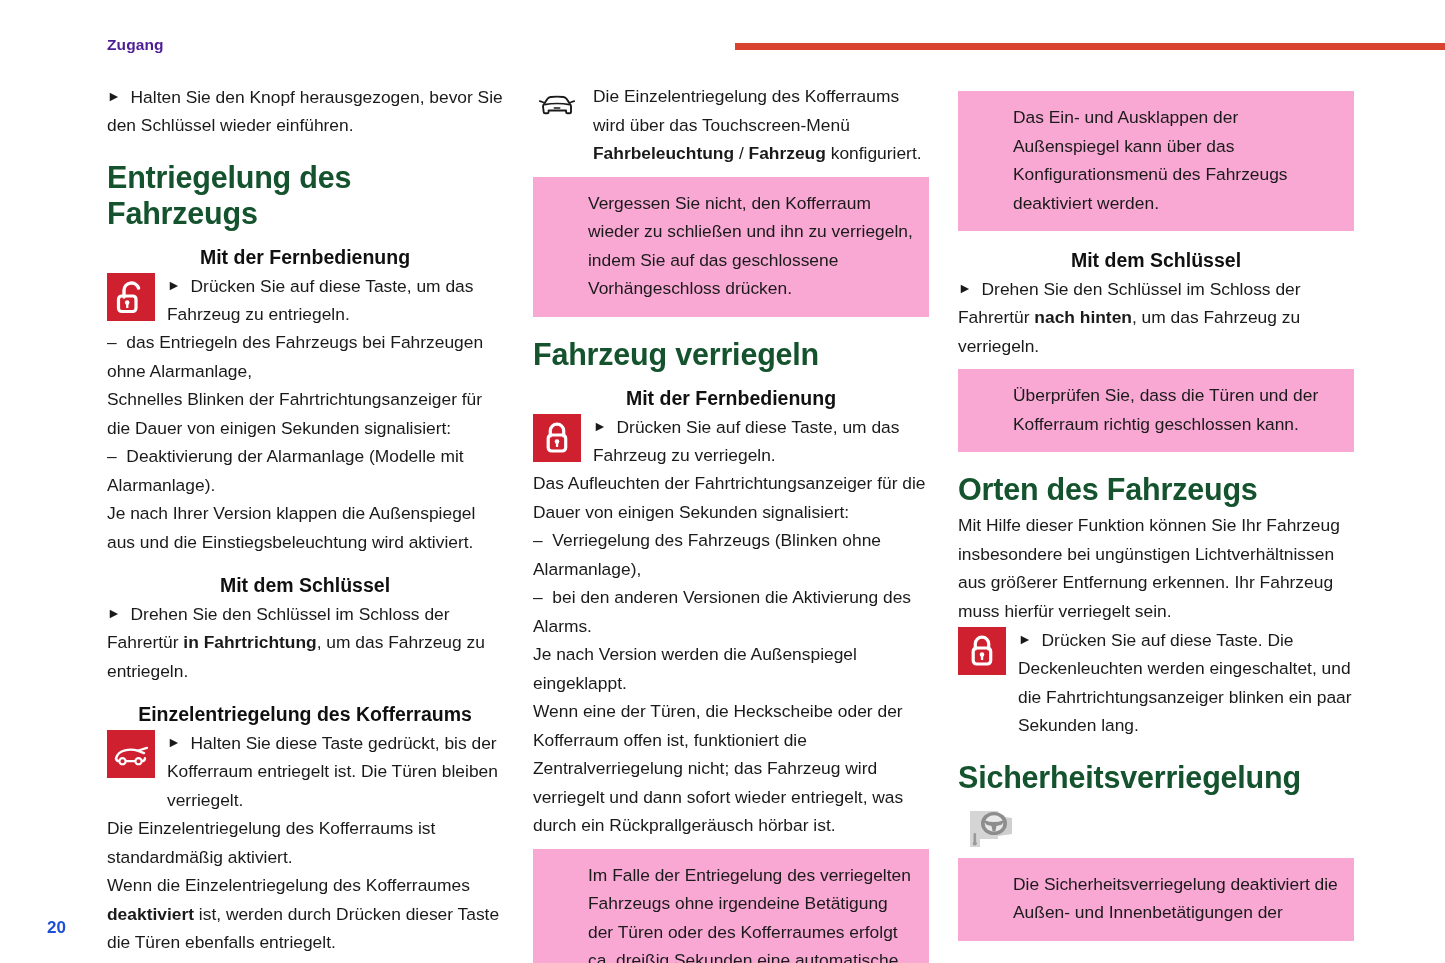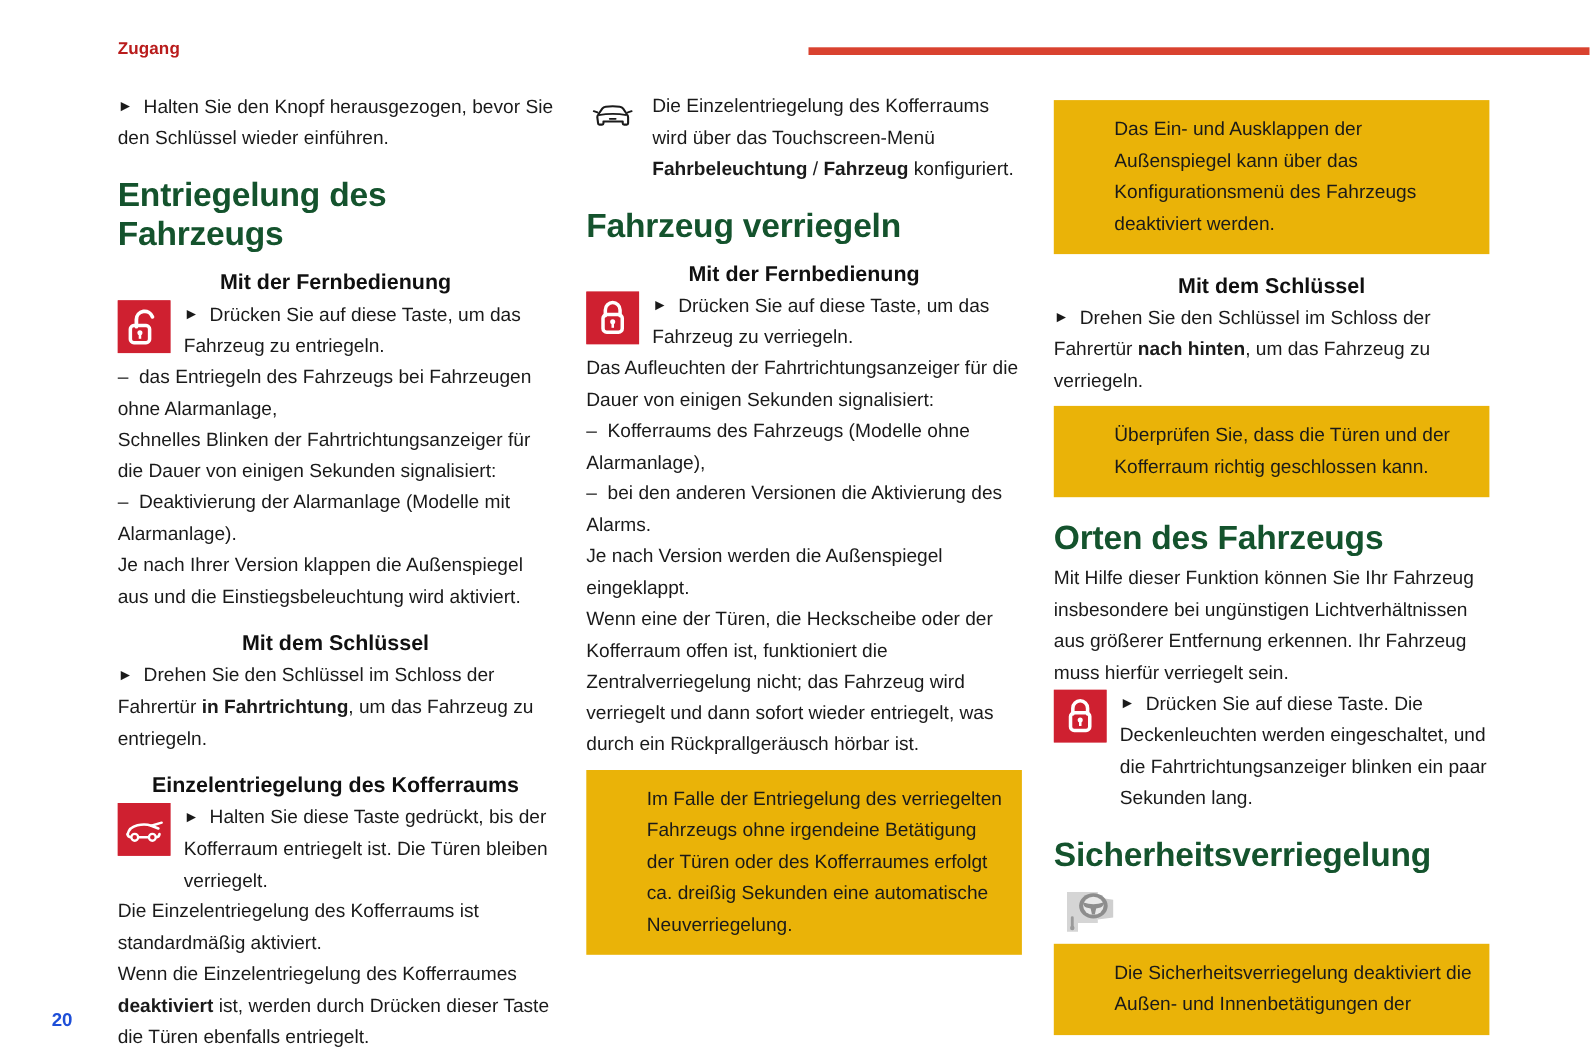--- a/index.html
+++ b/index.html
@@ -21,21 +21,21 @@
     position: absolute;
     top: 0; left: 0; right: 0;
     height: 70px;
   }
   .header-label {
     position: absolute;
     left: 107px;
     top: 36px;
     font-size: 15.5px;
     font-weight: bold;
-    color: #b91c1c;
+    color: #4c1d95;
     letter-spacing: 0.1px;
   }
   .header-rule {
     position: absolute;
     left: 735px;
     top: 43px;
     right: 0;
     height: 7px;
     background: #d9422f;
   }
@@ -106,21 +106,21 @@
   .sq-icon svg { display: block; }
 
   .line-icon {
     width: 48px;
     height: 38px;
     display: block;
   }
 
   
   .note {
-    background: #eab308;
+    background: #f9a8d4;
     padding: 12px 14px 14px 14px;
     margin: 9px 0 0 0;
     box-sizing: border-box;
   }
   .note .noteicon {
     float: left;
     width: 13px;
     margin: 4px 16px 0 12px;
   }
   .note .notetxt { overflow: hidden; }
@@ -238,20 +238,28 @@
             <rect x="20.5" y="23.2" width="7" height="1.6" rx="0.8" fill="#1a1a1a"></rect>
             <path d="M10.2 18.2 l-3.4 -1.1 M37.8 18.2 l3.4 -1.1" fill="none" stroke="#1a1a1a" stroke-width="1.7" stroke-linecap="round"></path>
           </svg>
         </span>
       </span>
       <div class="txt">
         <p><span>Die Einzelentriegelung des Kofferraums wird über das Touchscreen-Menü </span><b>Fahrbeleuchtung</b><span> / </span><b>Fahrzeug</b><span> konfiguriert.</span></p>
       </div>
     </div>
 
+    <div class="note clearfix">
+      <span class="noteicon">
+        <span class="info-i"><span class="dot"></span><span class="stem"></span></span>
+      </span>
+      <div class="notetxt">
+        <p>Vergessen Sie nicht, den Kofferraum wieder zu schließen und ihn zu verriegeln, indem Sie auf das geschlossene Vorhängeschloss drücken.</p>
+      </div>
+    </div>
 
     <h1 class="sec">Fahrzeug verriegeln</h1>
 
     <h2 class="sub tight">Mit der Fernbedienung</h2>
 
     <div class="iconblock clearfix">
       <span class="ic">
         <span class="sq-icon">
           <svg width="48" height="48" viewBox="0 0 48 48">
             <rect x="0" y="0" width="48" height="48" fill="#cf2030"></rect>
@@ -261,21 +269,21 @@
             <rect x="22.9" y="28.4" width="2.3" height="4.6" fill="#ffffff"></rect>
           </svg>
         </span>
       </span>
       <div class="txt">
         <p><span class="arrow">►</span>&nbsp; <span>Drücken Sie auf diese Taste, um das Fahrzeug zu verriegeln.</span></p>
       </div>
     </div>
 
     <p class="para">Das Aufleuchten der Fahrtrichtungsanzeiger für die Dauer von einigen Sekunden signalisiert:</p>
-    <p class="para"><span class="dash">–</span>&nbsp; <span>Kofferraums des Fahrzeugs (Modelle ohne Alarmanlage),</span></p>
+    <p class="para"><span class="dash">–</span>&nbsp; <span>Verriegelung des Fahrzeugs (Blinken ohne Alarmanlage),</span></p>
     <p class="para"><span class="dash">–</span>&nbsp; <span>bei den anderen Versionen die Aktivierung des Alarms.</span></p>
     <p class="para">Je nach Version werden die Außenspiegel eingeklappt.</p>
     <p class="para">Wenn eine der Türen, die Heckscheibe oder der Kofferraum offen ist, funktioniert die Zentralverriegelung nicht; das Fahrzeug wird verriegelt und dann sofort wieder entriegelt, was durch ein Rückprallgeräusch hörbar ist.</p>
 
     <div class="note clearfix">
       <span class="noteicon">
         <span class="info-i"><span class="dot"></span><span class="stem"></span></span>
       </span>
       <div class="notetxt">
         <p>Im Falle der Entriegelung des verriegelten Fahrzeugs ohne irgendeine Betätigung der Türen oder des Kofferraumes erfolgt ca. dreißig Sekunden eine automatische Neuverriegelung.</p>

